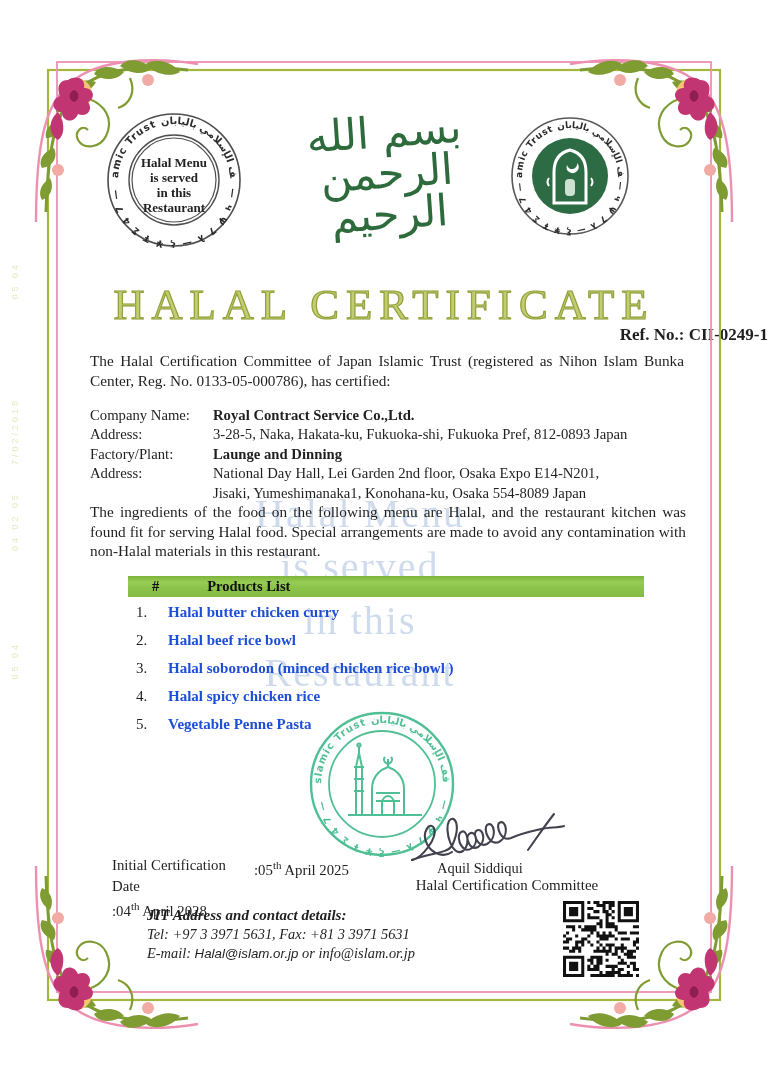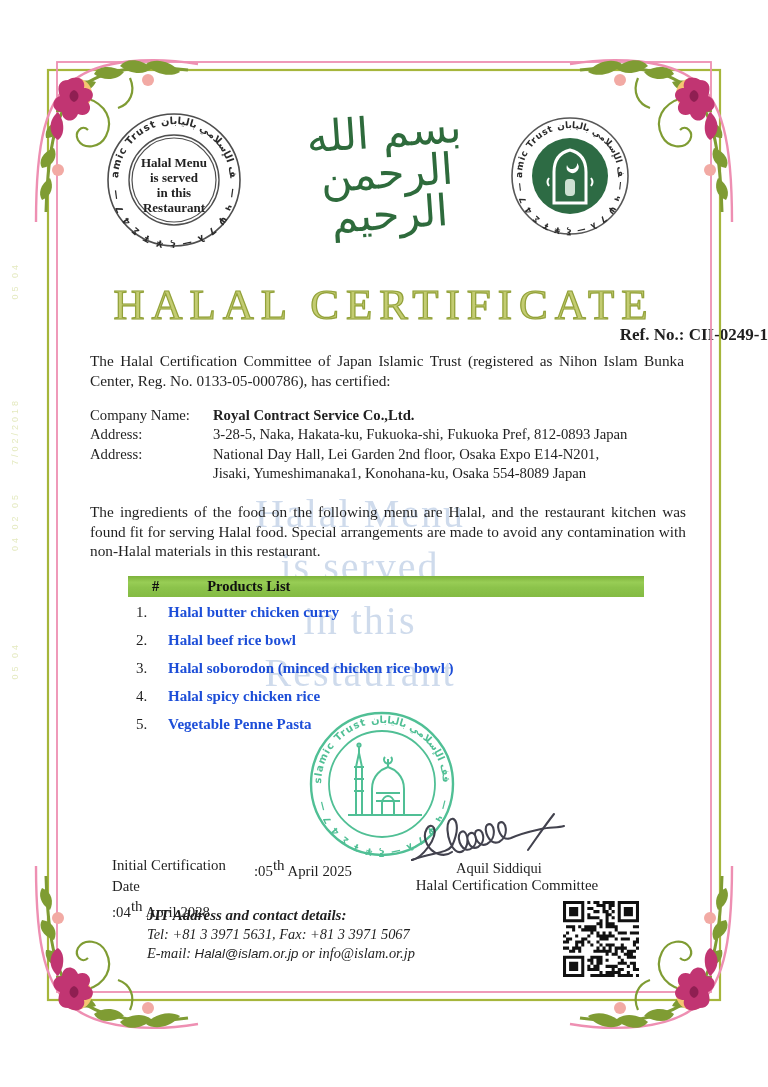--- a/index.html
+++ b/index.html
@@ -45,26 +45,26 @@
   .pitem .n{display:inline-block;width:32px;font-weight:normal;}
   .pitem .t{font-weight:bold;color:#1d4ed8;}
   
   .stamp{position:absolute;}
   .ringtext{font-family:"DejaVu Sans",sans-serif;font-weight:bold;}
   .centerlines text{font-family:"Liberation Serif",serif;font-weight:bold;fill:#222;}
   .bismillah{position:absolute;left:280px;top:112px;width:214px;height:132px;z-index:1;
      font-family:"DejaVu Sans",sans-serif;font-size:43px;line-height:.95;color:#2e6b3c;
      text-align:center;direction:rtl;transform:rotate(-4deg);}
   
-  .signame{position:absolute;top:860px;left:419px;width:160px;text-align:center;font-size:14.5px;}
+  .signame{position:absolute;top:860px;left:400px;width:160px;text-align:center;font-size:14.5px;}
   .sigtitle{position:absolute;top:877px;left:398px;width:218px;text-align:center;font-size:15px;}
   .dates{position:absolute;left:112px;top:855px;font-size:14.8px;line-height:20.5px;}
   .dates .row{display:flex;}
   .dates .dl{width:142px;flex:0 0 142px;}
-  .dates sup{font-size:15px;}
+  .dates sup{font-size:11px;}
   
   .contact{position:absolute;left:147px;top:906px;font-size:14.4px;line-height:19px;font-style:italic;}
   .contact .head{font-weight:bold;font-size:15px;}
   .sansmail{font-family:"Liberation Sans",sans-serif;font-size:13.3px;}
   #qr{position:absolute;left:563px;top:901px;}
 </style>
 </head>
 <body>
 
 <div class="page">
@@ -132,20 +132,24 @@
     <div class="para" id="intro">The Halal Certification Committee of Japan Islamic Trust (registered as Nihon Islam Bunka Center, Reg. No. 0133-05-000786), has certified:</div>
 
     <div class="details">
       <div class="drow">
         <span class="dlabel">Company Name:</span>
         <span class="dval bold">Royal Contract Service Co.,Ltd.</span>
       </div>
       <div class="drow">
         <span class="dlabel">Address:</span>
         <span class="dval">3-28-5, Naka, Hakata-ku, Fukuoka-shi, Fukuoka Pref, 812-0893 Japan</span>
+      </div>
+      <div class="drow">
+        <span class="dlabel">Factory/Plant:</span>
+        <span class="dval bold">Launge and Dinning</span>
       </div>
       <div class="drow">
         <span class="dlabel">Address:</span>
         <span class="dval">
           <span style="display:block">National Day Hall, Lei Garden 2nd floor, Osaka Expo E14-N201,</span>
           <span style="display:block">Jisaki, Yumeshimanaka1, Konohana-ku, Osaka 554-8089 Japan</span>
         </span>
       </div>
     </div>
 
@@ -213,21 +217,21 @@
         <span class="dl">Initial Certification Date</span>
         <span><span>:05</span><sup>th</sup><span> April 2025</span></span>
       </div>
       <div class="row">
         <span><span>:04</span><sup>th</sup><span> April 2028</span></span>
       </div>
     </div>
 
     <div class="contact">
       <div class="head">JIT Address and contact details:</div>
-      <div>Tel: +81 3 3971 5631, Fax: +81 3 3971 5067</div>
+      <div>Tel: +97 3 3971 5631, Fax: +81 3 3971 5631</div>
       <div>
         <span>E-mail: </span><span class="sansmail">Halal@islam.or.jp</span><span> or </span><span>info@islam.or.jp</span>
       </div>
     </div>
 
     <svg id="qr" width="76" height="76" viewBox="0 0 75 75">
         <path d="M0,0h3v3h-3zM3,0h3v3h-3zM6,0h3v3h-3zM9,0h3v3h-3zM12,0h3v3h-3zM15,0h3v3h-3zM18,0h3v3h-3zM24,0h3v3h-3zM30,0h3v3h-3zM33,0h3v3h-3zM39,0h3v3h-3zM42,0h3v3h-3zM45,0h3v3h-3zM48,0h3v3h-3zM54,0h3v3h-3zM57,0h3v3h-3zM60,0h3v3h-3zM63,0h3v3h-3zM66,0h3v3h-3zM69,0h3v3h-3zM72,0h3v3h-3zM0,3h3v3h-3zM18,3h3v3h-3zM33,3h3v3h-3zM36,3h3v3h-3zM39,3h3v3h-3zM45,3h3v3h-3zM48,3h3v3h-3zM54,3h3v3h-3zM72,3h3v3h-3zM0,6h3v3h-3zM6,6h3v3h-3zM9,6h3v3h-3zM12,6h3v3h-3zM18,6h3v3h-3zM24,6h3v3h-3zM27,6h3v3h-3zM39,6h3v3h-3zM45,6h3v3h-3zM54,6h3v3h-3zM60,6h3v3h-3zM63,6h3v3h-3zM66,6h3v3h-3zM72,6h3v3h-3zM0,9h3v3h-3zM6,9h3v3h-3zM9,9h3v3h-3zM12,9h3v3h-3zM18,9h3v3h-3zM30,9h3v3h-3zM33,9h3v3h-3zM39,9h3v3h-3zM42,9h3v3h-3zM48,9h3v3h-3zM54,9h3v3h-3zM60,9h3v3h-3zM63,9h3v3h-3zM66,9h3v3h-3zM72,9h3v3h-3zM0,12h3v3h-3zM6,12h3v3h-3zM9,12h3v3h-3zM12,12h3v3h-3zM18,12h3v3h-3zM24,12h3v3h-3zM42,12h3v3h-3zM45,12h3v3h-3zM54,12h3v3h-3zM60,12h3v3h-3zM63,12h3v3h-3zM66,12h3v3h-3zM72,12h3v3h-3zM0,15h3v3h-3zM18,15h3v3h-3zM24,15h3v3h-3zM27,15h3v3h-3zM30,15h3v3h-3zM33,15h3v3h-3zM42,15h3v3h-3zM48,15h3v3h-3zM54,15h3v3h-3zM72,15h3v3h-3zM0,18h3v3h-3zM3,18h3v3h-3zM6,18h3v3h-3zM9,18h3v3h-3zM12,18h3v3h-3zM15,18h3v3h-3zM18,18h3v3h-3zM36,18h3v3h-3zM42,18h3v3h-3zM54,18h3v3h-3zM57,18h3v3h-3zM60,18h3v3h-3zM63,18h3v3h-3zM66,18h3v3h-3zM69,18h3v3h-3zM72,18h3v3h-3zM33,21h3v3h-3zM36,21h3v3h-3zM42,21h3v3h-3zM45,21h3v3h-3zM48,21h3v3h-3zM3,24h3v3h-3zM6,24h3v3h-3zM9,24h3v3h-3zM15,24h3v3h-3zM21,24h3v3h-3zM24,24h3v3h-3zM27,24h3v3h-3zM30,24h3v3h-3zM36,24h3v3h-3zM42,24h3v3h-3zM45,24h3v3h-3zM48,24h3v3h-3zM51,24h3v3h-3zM69,24h3v3h-3zM72,24h3v3h-3zM9,27h3v3h-3zM18,27h3v3h-3zM21,27h3v3h-3zM24,27h3v3h-3zM27,27h3v3h-3zM30,27h3v3h-3zM51,27h3v3h-3zM3,30h3v3h-3zM27,30h3v3h-3zM33,30h3v3h-3zM39,30h3v3h-3zM45,30h3v3h-3zM54,30h3v3h-3zM57,30h3v3h-3zM60,30h3v3h-3zM66,30h3v3h-3zM69,30h3v3h-3zM72,30h3v3h-3zM0,33h3v3h-3zM12,33h3v3h-3zM24,33h3v3h-3zM33,33h3v3h-3zM36,33h3v3h-3zM39,33h3v3h-3zM42,33h3v3h-3zM45,33h3v3h-3zM48,33h3v3h-3zM3,36h3v3h-3zM6,36h3v3h-3zM18,36h3v3h-3zM21,36h3v3h-3zM36,36h3v3h-3zM39,36h3v3h-3zM42,36h3v3h-3zM51,36h3v3h-3zM57,36h3v3h-3zM60,36h3v3h-3zM63,36h3v3h-3zM72,36h3v3h-3zM0,39h3v3h-3zM3,39h3v3h-3zM12,39h3v3h-3zM15,39h3v3h-3zM18,39h3v3h-3zM24,39h3v3h-3zM33,39h3v3h-3zM69,39h3v3h-3zM72,39h3v3h-3zM12,42h3v3h-3zM18,42h3v3h-3zM27,42h3v3h-3zM36,42h3v3h-3zM42,42h3v3h-3zM45,42h3v3h-3zM48,42h3v3h-3zM57,42h3v3h-3zM69,42h3v3h-3zM0,45h3v3h-3zM3,45h3v3h-3zM9,45h3v3h-3zM12,45h3v3h-3zM15,45h3v3h-3zM33,45h3v3h-3zM39,45h3v3h-3zM45,45h3v3h-3zM51,45h3v3h-3zM54,45h3v3h-3zM57,45h3v3h-3zM60,45h3v3h-3zM72,45h3v3h-3zM6,48h3v3h-3zM9,48h3v3h-3zM15,48h3v3h-3zM30,48h3v3h-3zM33,48h3v3h-3zM36,48h3v3h-3zM39,48h3v3h-3zM42,48h3v3h-3zM45,48h3v3h-3zM51,48h3v3h-3zM57,48h3v3h-3zM63,48h3v3h-3zM66,48h3v3h-3zM69,48h3v3h-3zM42,51h3v3h-3zM48,51h3v3h-3zM51,51h3v3h-3zM60,51h3v3h-3zM63,51h3v3h-3zM66,51h3v3h-3zM0,54h3v3h-3zM3,54h3v3h-3zM6,54h3v3h-3zM9,54h3v3h-3zM12,54h3v3h-3zM15,54h3v3h-3zM18,54h3v3h-3zM27,54h3v3h-3zM30,54h3v3h-3zM33,54h3v3h-3zM36,54h3v3h-3zM54,54h3v3h-3zM63,54h3v3h-3zM66,54h3v3h-3zM69,54h3v3h-3zM0,57h3v3h-3zM18,57h3v3h-3zM24,57h3v3h-3zM27,57h3v3h-3zM33,57h3v3h-3zM36,57h3v3h-3zM42,57h3v3h-3zM57,57h3v3h-3zM0,60h3v3h-3zM6,60h3v3h-3zM9,60h3v3h-3zM12,60h3v3h-3zM18,60h3v3h-3zM27,60h3v3h-3zM33,60h3v3h-3zM36,60h3v3h-3zM54,60h3v3h-3zM57,60h3v3h-3zM60,60h3v3h-3zM66,60h3v3h-3zM69,60h3v3h-3zM0,63h3v3h-3zM6,63h3v3h-3zM9,63h3v3h-3zM12,63h3v3h-3zM18,63h3v3h-3zM24,63h3v3h-3zM30,63h3v3h-3zM33,63h3v3h-3zM42,63h3v3h-3zM45,63h3v3h-3zM48,63h3v3h-3zM51,63h3v3h-3zM63,63h3v3h-3zM69,63h3v3h-3zM0,66h3v3h-3zM6,66h3v3h-3zM9,66h3v3h-3zM12,66h3v3h-3zM18,66h3v3h-3zM24,66h3v3h-3zM27,66h3v3h-3zM30,66h3v3h-3zM33,66h3v3h-3zM48,66h3v3h-3zM54,66h3v3h-3zM57,66h3v3h-3zM69,66h3v3h-3zM72,66h3v3h-3zM0,69h3v3h-3zM18,69h3v3h-3zM36,69h3v3h-3zM42,69h3v3h-3zM45,69h3v3h-3zM48,69h3v3h-3zM51,69h3v3h-3zM54,69h3v3h-3zM63,69h3v3h-3zM0,72h3v3h-3zM3,72h3v3h-3zM6,72h3v3h-3zM9,72h3v3h-3zM12,72h3v3h-3zM15,72h3v3h-3zM18,72h3v3h-3zM27,72h3v3h-3zM30,72h3v3h-3zM33,72h3v3h-3zM36,72h3v3h-3zM39,72h3v3h-3zM42,72h3v3h-3zM45,72h3v3h-3zM48,72h3v3h-3zM54,72h3v3h-3zM57,72h3v3h-3zM60,72h3v3h-3zM63,72h3v3h-3zM66,72h3v3h-3zM72,72h3v3h-3z" fill="#111"></path>
       </svg>
 
   </div>

